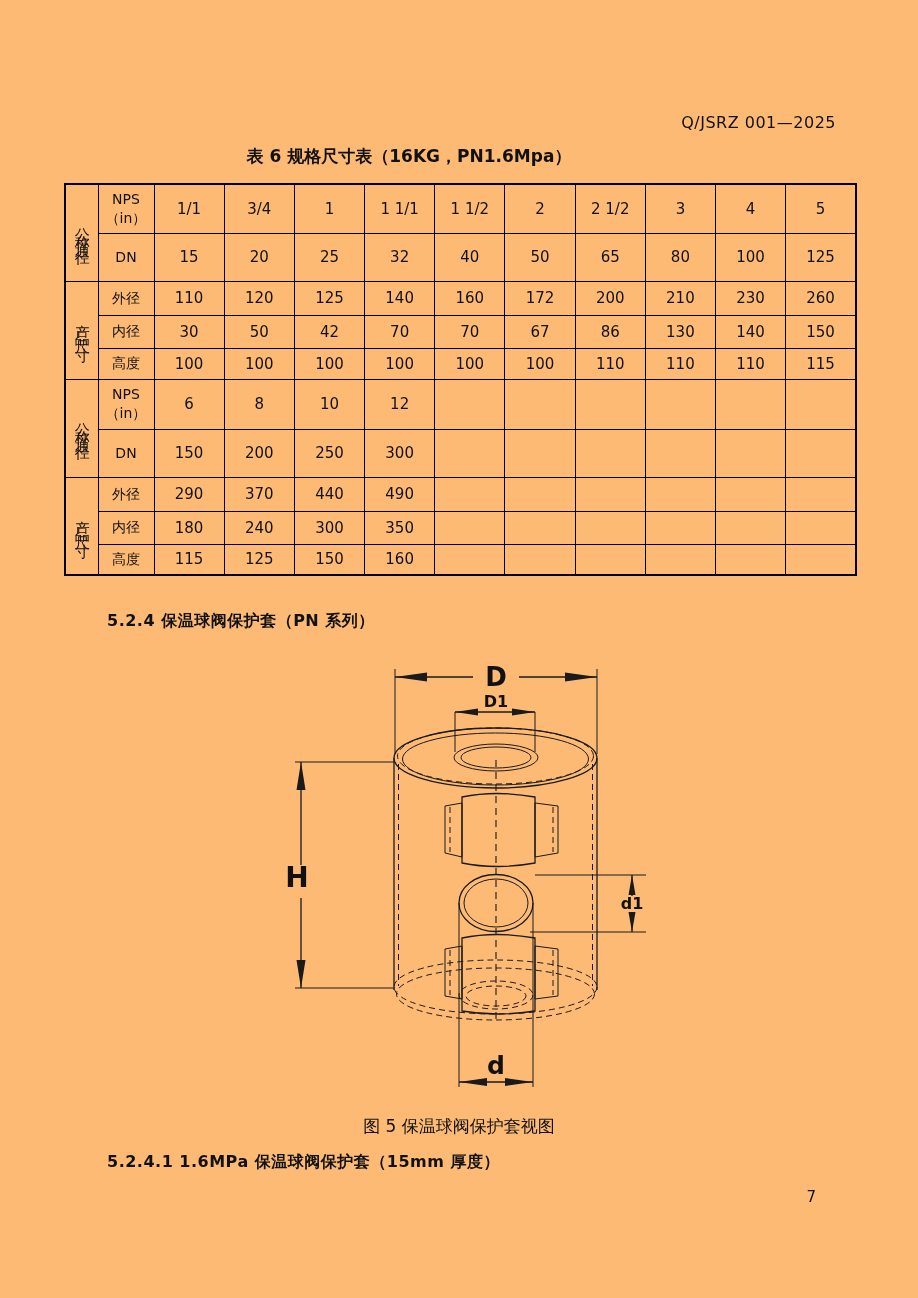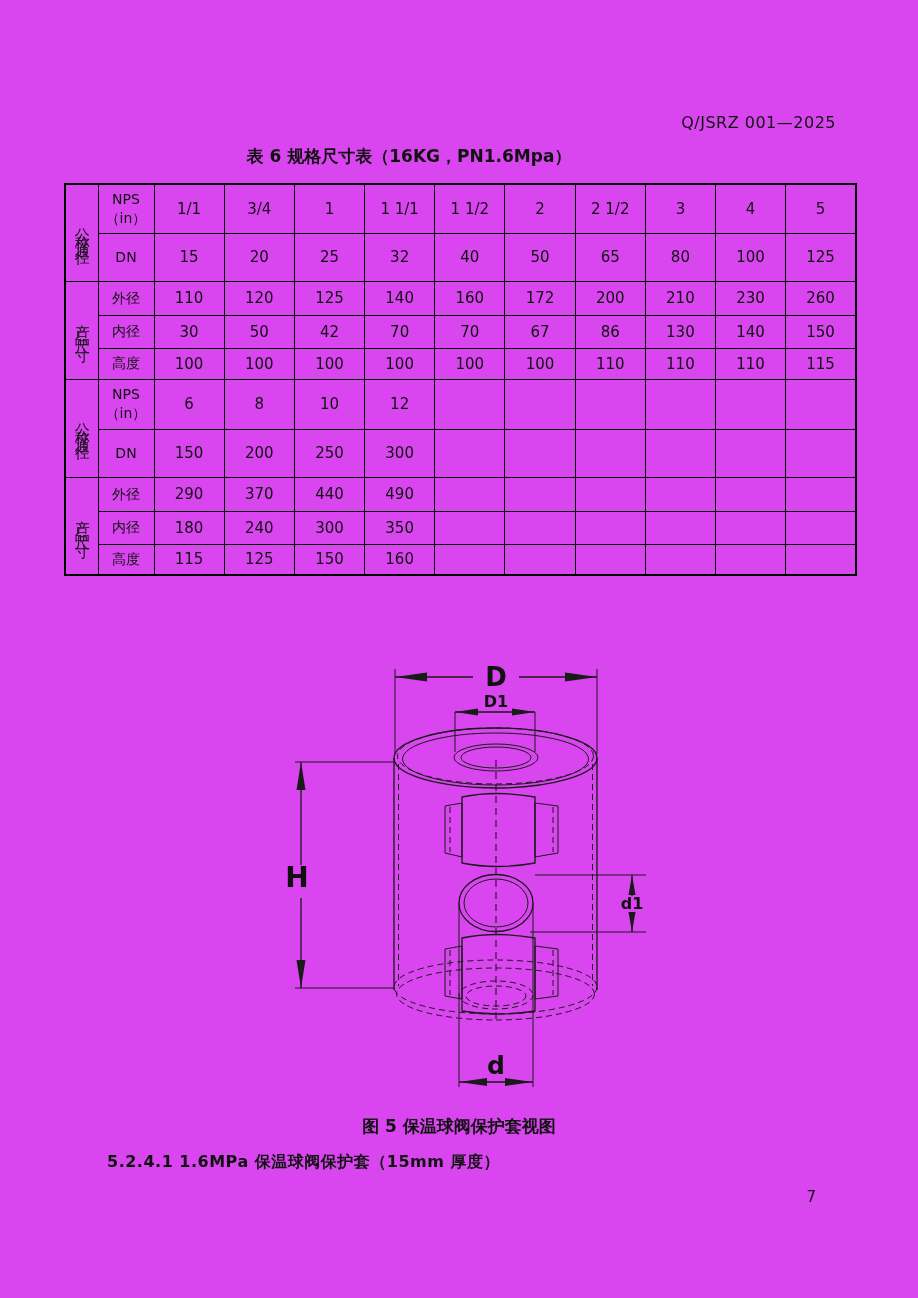--- a/index.html
+++ b/index.html
@@ -1,33 +1,33 @@
 <!DOCTYPE html>
 <html><head>
 <meta charset="utf-8">
 <style>
   html,body{margin:0;padding:0;background:#fff;}
-  .page{position:relative;width:918px;height:1298px;background:#d946ef;overflow:hidden;
+  .page{position:relative;width:918px;height:1298px;background:#fdba74;overflow:hidden;
         font-family:"DejaVu Sans","Liberation Sans",sans-serif;color:#111;}
   .abs{position:absolute;}
   .doc-number{top:113px;right:82px;font-size:16px;letter-spacing:.5px;}
   .tbl-title{top:145px;left:0;width:818px;text-align:center;font-size:17px;font-weight:bold;}
   .spec-table{position:absolute;left:64px;top:183px;border-collapse:collapse;table-layout:fixed;
               width:791px;border:2px solid #000;}
   .spec-table td{border:1px solid #000;text-align:center;vertical-align:middle;
                  font-size:15px;padding:0;overflow:hidden;
                  font-family:"DejaVu Sans","Liberation Sans",sans-serif;}
   .spec-table td.lab{font-size:14px;white-space:pre-line;line-height:1.35;}
   .vtext{display:inline-block;writing-mode:vertical-lr;text-orientation:upright;
          letter-spacing:8px;font-size:15px;line-height:1;}
   .note{top:578px;left:110px;font-size:15px;}
   .hdg{font-weight:bold;font-size:16px;letter-spacing:.5px;}
   .h524{top:611px;left:107px;}
   .h5241{top:1152px;left:107px;}
-  .fig-caption{top:1115px;left:0;width:918px;text-align:center;font-size:17px;font-weight:bold;}
+  .fig-caption{top:1115px;left:0;width:918px;text-align:center;font-size:17px;font-weight:normal;}
   .pageno{top:1188px;right:102px;font-size:15px;}
   svg .ln{stroke:#1a1a1a;stroke-width:1.3;fill:none;}
   svg .thin{stroke:#1a1a1a;stroke-width:1;fill:none;}
   svg .dash{stroke:#1a1a1a;stroke-width:1;fill:none;stroke-dasharray:6 4;}
   svg .cdash{stroke:#1a1a1a;stroke-width:1.1;fill:none;stroke-dasharray:7 5;}
   svg .arr{fill:#1a1a1a;stroke:none;}
   svg text{fill:#111;font-family:"DejaVu Sans","Liberation Sans",sans-serif;font-weight:bold;}
 </style>
 </head>
 <body>
@@ -178,20 +178,21 @@
         <td></td>
         <td></td>
         <td></td>
         <td></td>
         <td></td>
       </tr>
     </tbody>
   </table>
 
 
+  <div class="abs hdg h524">5.2.4  保温球阀保护套（PN 系列）</div>
 
   <svg class="abs" style="left:270px;top:650px" width="440" height="458" viewBox="0 0 440 458">
 
     <g>
       <line class="thin" x1="125" y1="19" x2="125" y2="104"></line>
       <line class="thin" x1="327" y1="19" x2="327" y2="104"></line>
       <line class="ln" x1="125" y1="27" x2="203" y2="27"></line>
       <line class="ln" x1="249" y1="27" x2="327" y2="27"></line>
       <polygon class="arr" points="125,27 157,22.5 157,31.5"></polygon>
       <polygon class="arr" points="327,27 295,22.5 295,31.5"></polygon>

